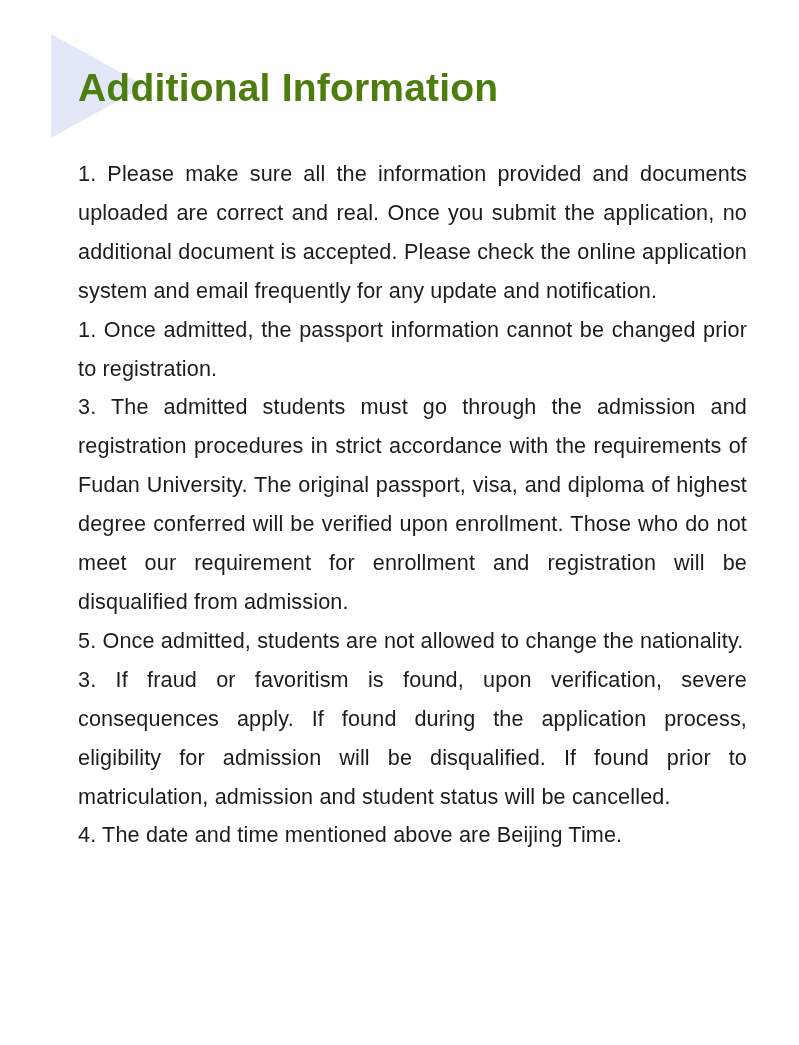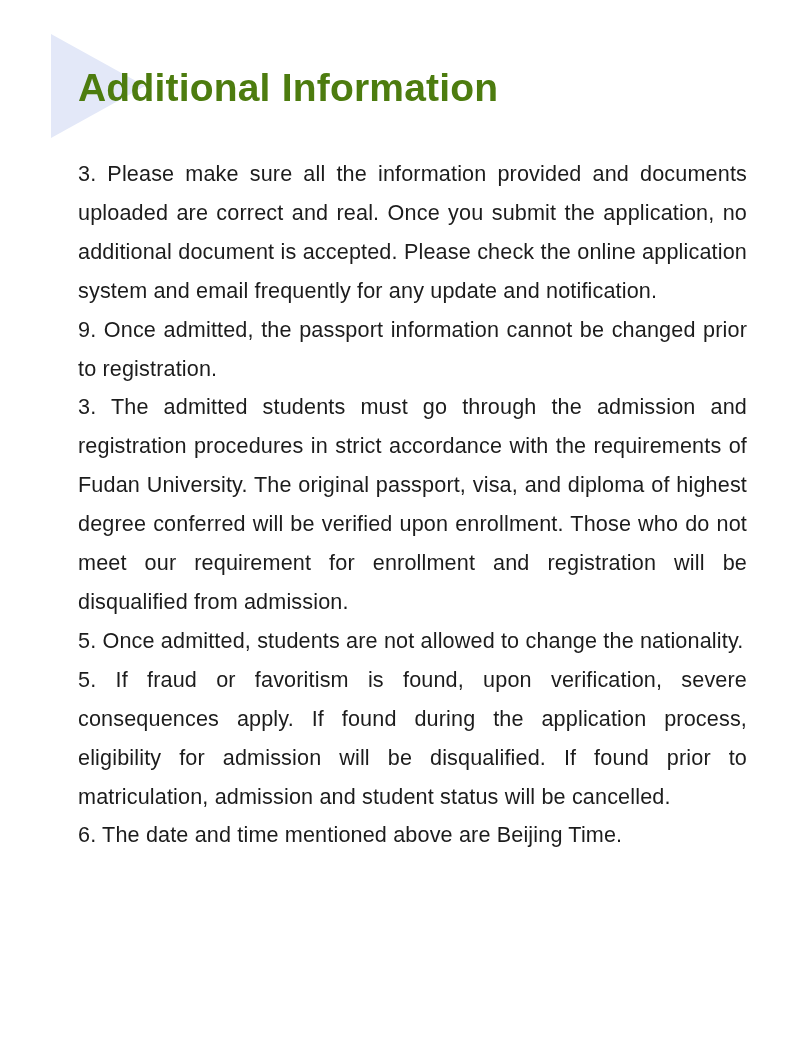--- a/index.html
+++ b/index.html
@@ -53,19 +53,19 @@
     }
   </style>
 </head>
 <body>
 
 <div class="deco-triangle"></div>
 
 <h1 class="title">Additional Information</h1>
 
 <div class="body">
-  <p class="item">3. Please make sure all the information provided and documents uploaded are correct and real. Once you submit the application, no additional document is accepted. Please check the online application system and email frequently for any update and notification.</p>
-  <p class="item">9. Once admitted, the passport information cannot be changed prior to registration.</p>
+  <p class="item">1. Please make sure all the information provided and documents uploaded are correct and real. Once you submit the application, no additional document is accepted. Please check the online application system and email frequently for any update and notification.</p>
+  <p class="item">1. Once admitted, the passport information cannot be changed prior to registration.</p>
   <p class="item">3. The admitted students must go through the admission and registration procedures in strict accordance with the requirements of Fudan University. The original passport, visa, and diploma of highest degree conferred will be verified upon enrollment. Those who do not meet our requirement for enrollment and registration will be disqualified from admission.</p>
   <p class="item">5. Once admitted, students are not allowed to change the nationality.</p>
-  <p class="item">5. If fraud or favoritism is found, upon verification, severe consequences apply. If found during the application process, eligibility for admission will be disqualified. If found prior to matriculation, admission and student status will be cancelled.</p>
-  <p class="item">6. The date and time mentioned above are Beijing Time.</p>
+  <p class="item">3. If fraud or favoritism is found, upon verification, severe consequences apply. If found during the application process, eligibility for admission will be disqualified. If found prior to matriculation, admission and student status will be cancelled.</p>
+  <p class="item">4. The date and time mentioned above are Beijing Time.</p>
 </div>
 
 </body></html>

